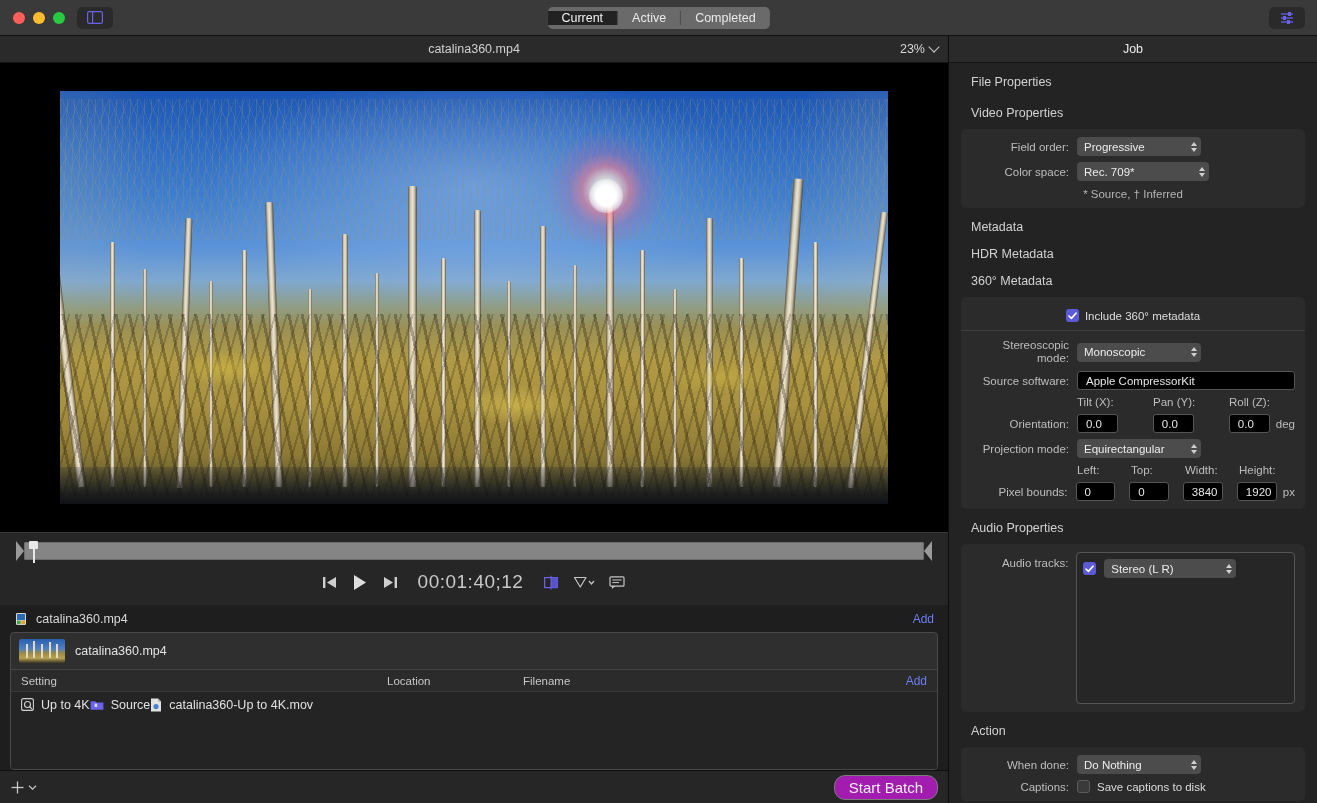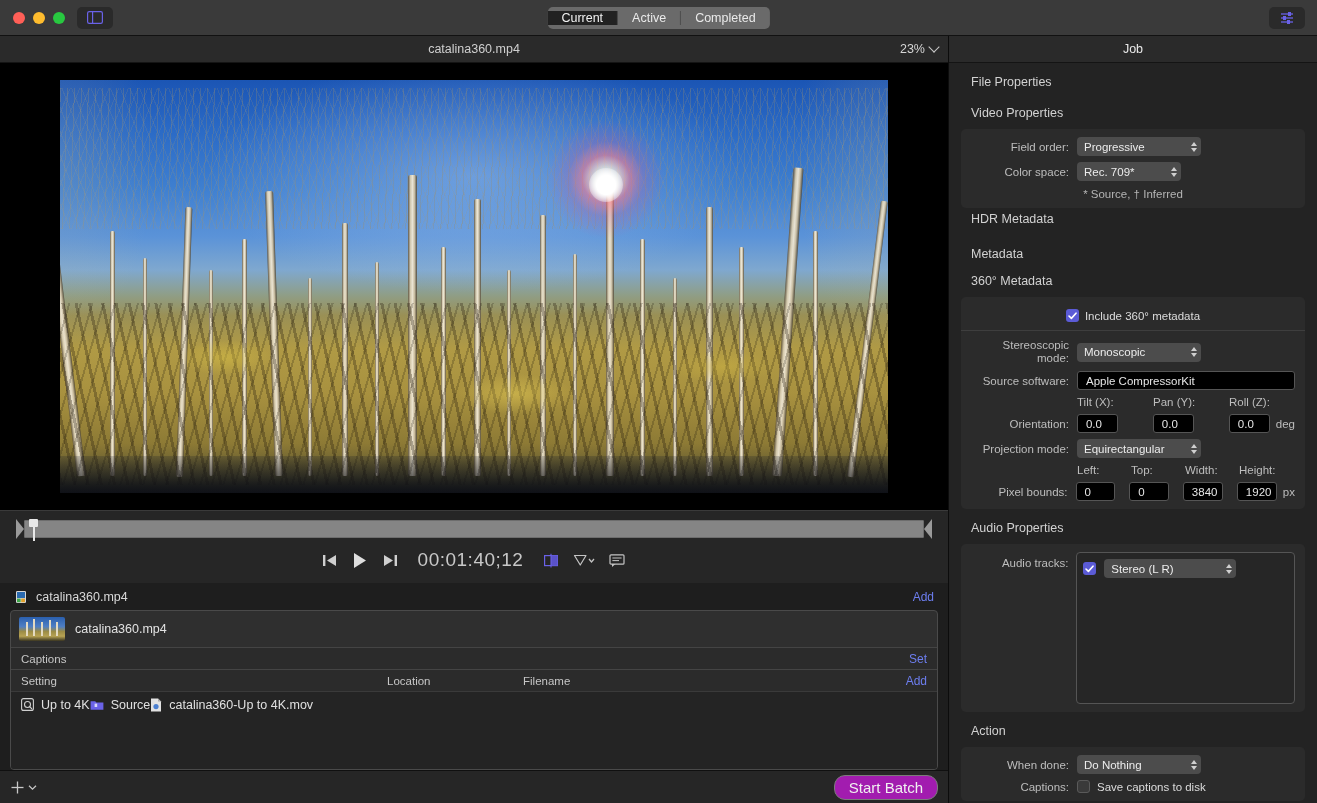--- a/index.html
+++ b/index.html
@@ -346,24 +346,20 @@
             <div class="thumb">
               <div class="tt" style="left:7px"></div>
                 <div class="tt" style="left:14px;height:17px"></div>
               <div class="tt" style="left:22px"></div>
                 <div class="tt" style="left:30px;height:16px"></div>
               <div class="tt" style="left:37px"></div>
             </div>
             <div class="jc-file">catalina360.mp4</div>
           </div>
 
-          <div class="jc-row">
-            <span>Captions</span>
-            <span class="link r-link">Set</span>
-          </div>
 
           <div class="jc-row header">
             <span class="c-setting">Setting</span>
             <span class="c-location">Location</span>
             <span class="c-filename">Filename</span>
             <span class="link r-link">Add</span>
           </div>
 
           <div class="jc-data">
             <span class="c-setting">
@@ -421,33 +417,33 @@
             <div class="popup" style="width:124px">
               <span>Progressive</span>
               <span class="updown">
                   <i class="tri-u"></i>
                   <i class="tri-d"></i>
                 </span>
             </div>
           </div>
           <div class="frow">
             <div class="flabel">Color space:</div>
-            <div class="popup" style="width:104px">
+            <div class="popup" style="width:132px">
               <span>Rec. 709*</span>
               <span class="updown">
                   <i class="tri-u"></i>
                   <i class="tri-d"></i>
                 </span>
             </div>
           </div>
           <div class="note">* Source, † Inferred</div>
         </div>
 
+        <div class="sec-title">Metadata</div>
         <div class="sec-title" style="padding-top:4px">HDR Metadata</div>
-        <div class="sec-title">Metadata</div>
         <div class="sec-title" style="padding-top:4px">360° Metadata</div>
 
         <div class="group">
           <div class="cbrow">
             <span class="cb">
               <svg width="9" height="8" viewBox="0 0 9 8">
                 <polyline points="1,4 3.4,6.4 8,1.2" fill="none" stroke="#fff" stroke-width="1.6" stroke-linecap="round" stroke-linejoin="round"></polyline>
               </svg>
             </span>
             <span class="cbl">Include 360° metadata</span>

